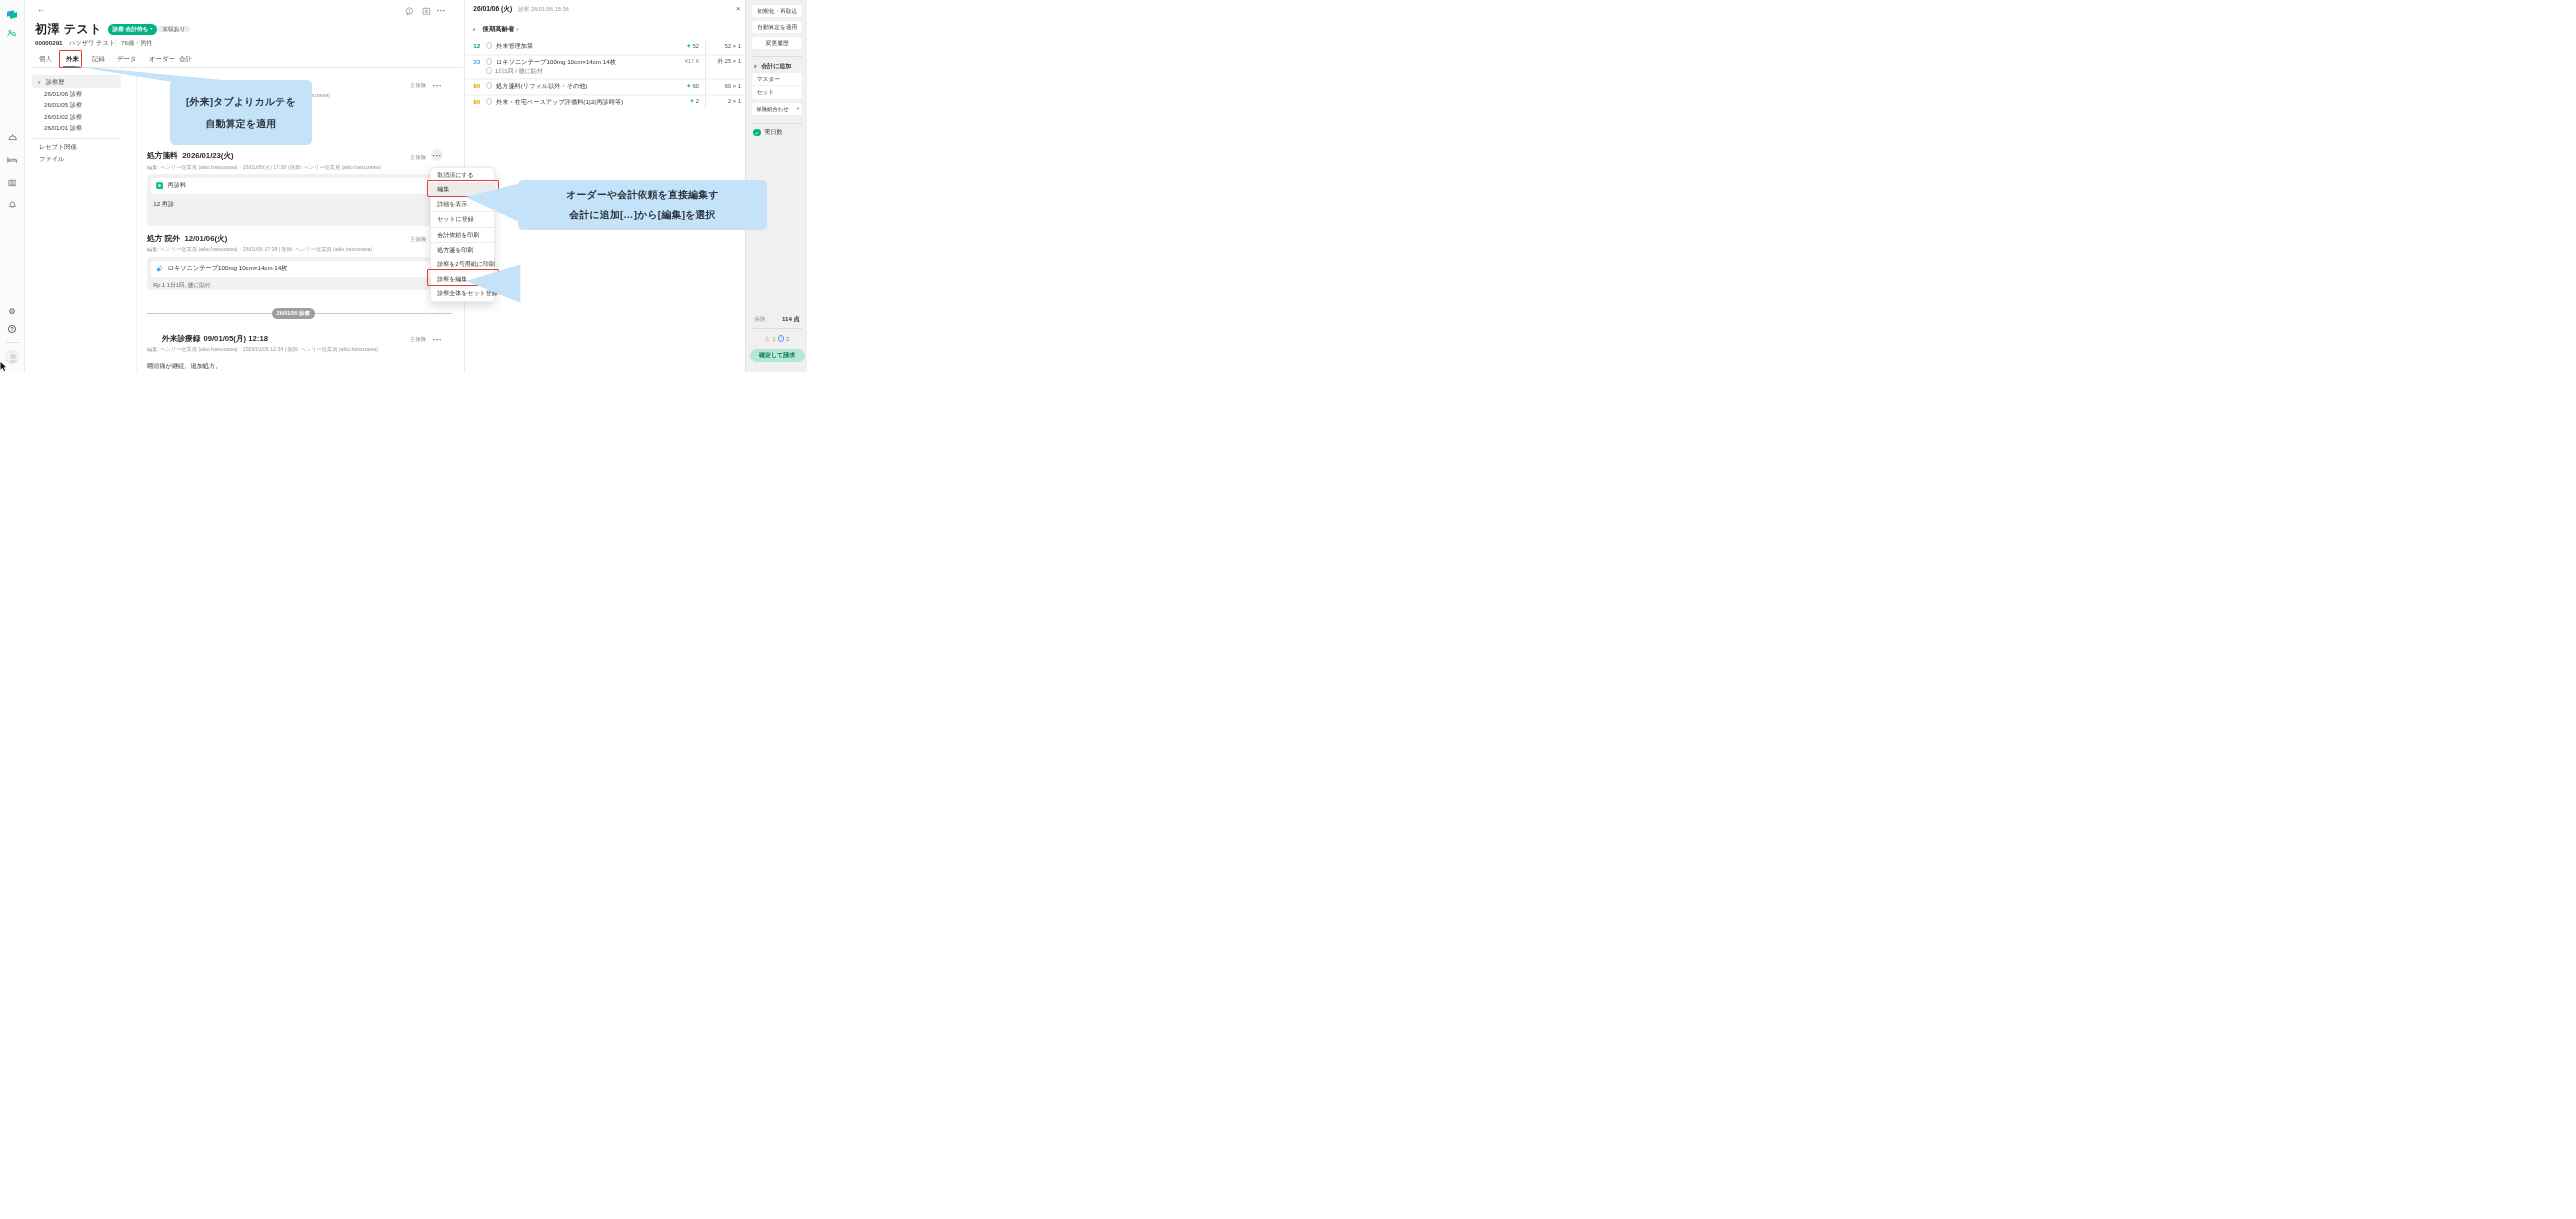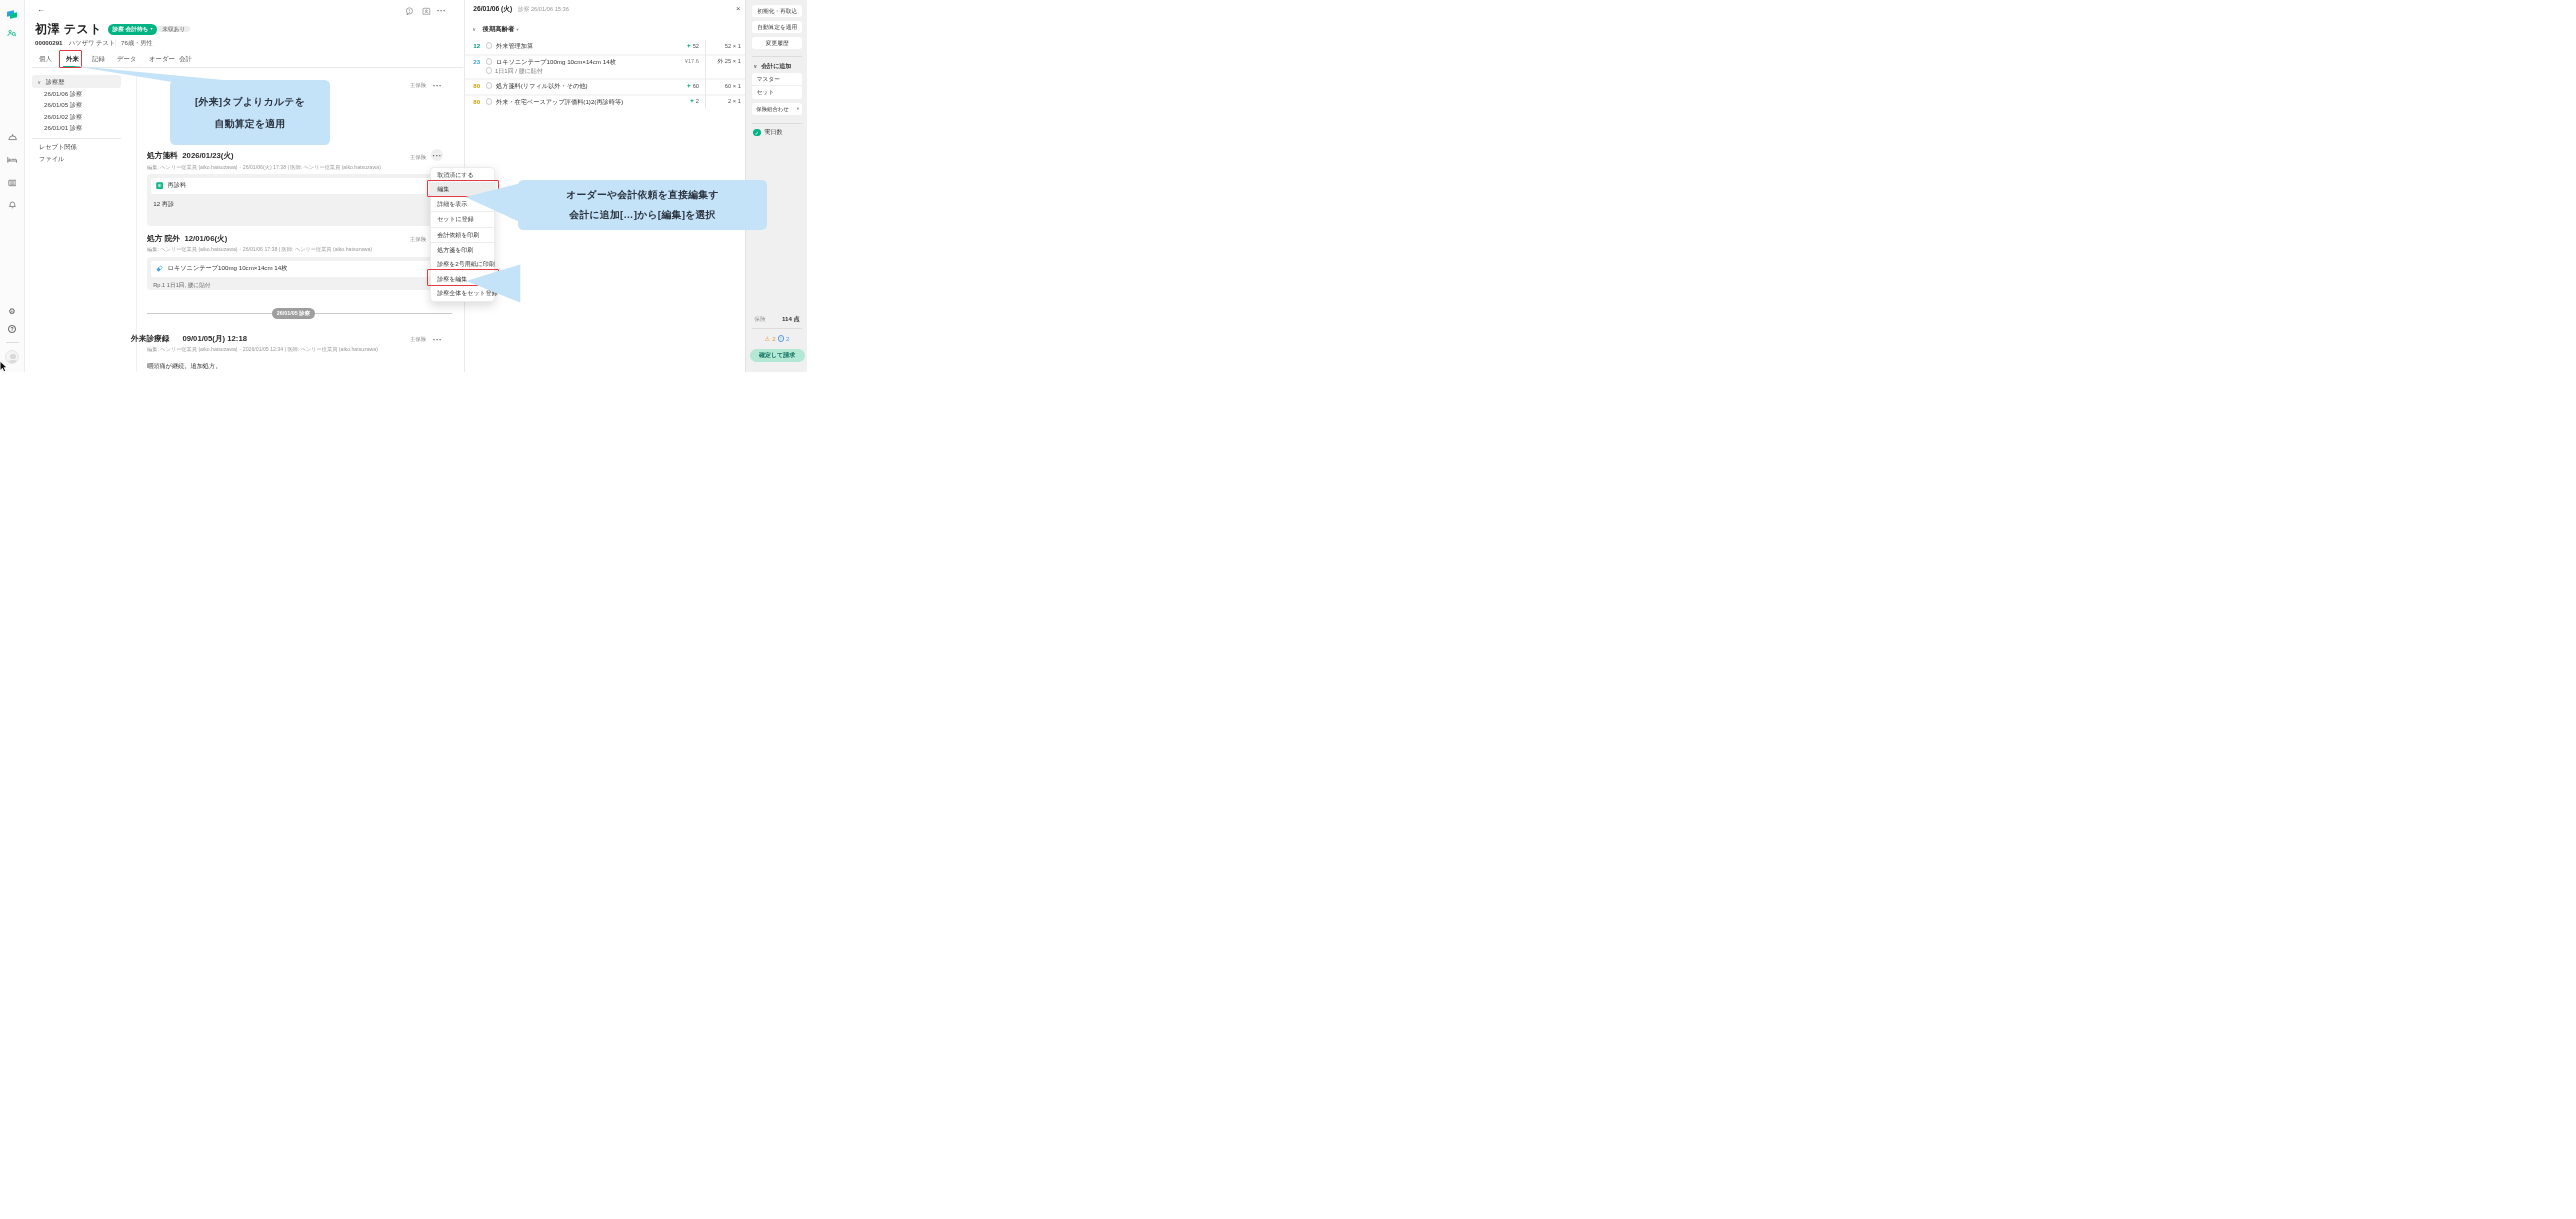--- a/index.html
+++ b/index.html
@@ -219,21 +219,21 @@
         </g>
       </svg>
       <span>ロキソニンテープ100mg 10cm×14cm  14枚</span>
     </div>
     <div style="padding:1px 6.2px;font-size:5.7px;color:#666">Rp.1  1日1回, 腰に貼付</div>
   </div>
 
   <div class="abs" style="left:147px;top:313px;width:305px;border-top:0.8px solid #c9c9c9"></div>
   <div class="abs daypill" style="left:272px;top:308px;width:43px">26/01/05 診察</div>
 
-  <div class="abs" style="left:131px;top:334px;display:flex;gap:13px">
+  <div class="abs" style="left:162px;top:334px;display:flex;gap:3px">
     <span class="rec-title">外来診療録</span>
     <span class="rec-title">09/01/05(月) 12:18</span>
   </div>
   <div class="abs ins" style="left:410px;top:336px">主保険</div>
   <div class="abs dots" style="left:433px;top:337px">···</div>
   <div class="abs rec-meta nowrap" style="left:147px;top:346px">編集: ヘンリー従業員 (aiko.hatsuzawa)・2026/01/05 12:34 | 医師: ヘンリー従業員 (aiko.hatsuzawa)</div>
   <div class="abs" style="left:147px;top:362px;font-size:6.2px;color:#333">咽頭痛が継続。追加処方。</div>
 
   <div class="abs menu" style="left:430px;top:167px;width:65px">
     <div class="mi">取消済にする</div>
@@ -332,21 +332,21 @@
     </div>
     <div class="abs submit" style="left:3.6px;top:349px">確定して請求</div>
   </div>
 
   <svg class="abs wedges" viewBox="0 0 1568 723" width="808" height="372">
     <polygon points="133,127 336,160 448,157" fill="#c5e3f8"></polygon>
     <polygon points="903,383 1010,356 1010,432" fill="#c5e3f8"></polygon>
     <polygon points="905,546 1010,514 1010,588" fill="#c5e3f8"></polygon>
   </svg>
 
-  <div class="abs callout" style="left:170px;top:80px;width:160px;height:65px">
+  <div class="abs callout" style="left:170px;top:80px;width:142px;height:65px">
     <div class="l" style="top:15.5px">[外来]タブよりカルテを</div>
     <div class="l" style="top:38px">自動算定を適用</div>
   </div>
   <div class="abs callout" style="left:518px;top:180px;width:249px;height:50px">
     <div class="l" style="top:9.3px">オーダーや会計依頼を直接編集す</div>
     <div class="l" style="top:29px">会計に追加[…]から[編集]を選択</div>
   </div>
 
   <svg class="abs" style="left:0px;top:362px;z-index:50" width="7.2" height="10.3" viewBox="0 0 14 20">
     <polygon points="1,0 1,15 5,11 8,18 10,17 7,10 12,10" fill="#111"></polygon>

